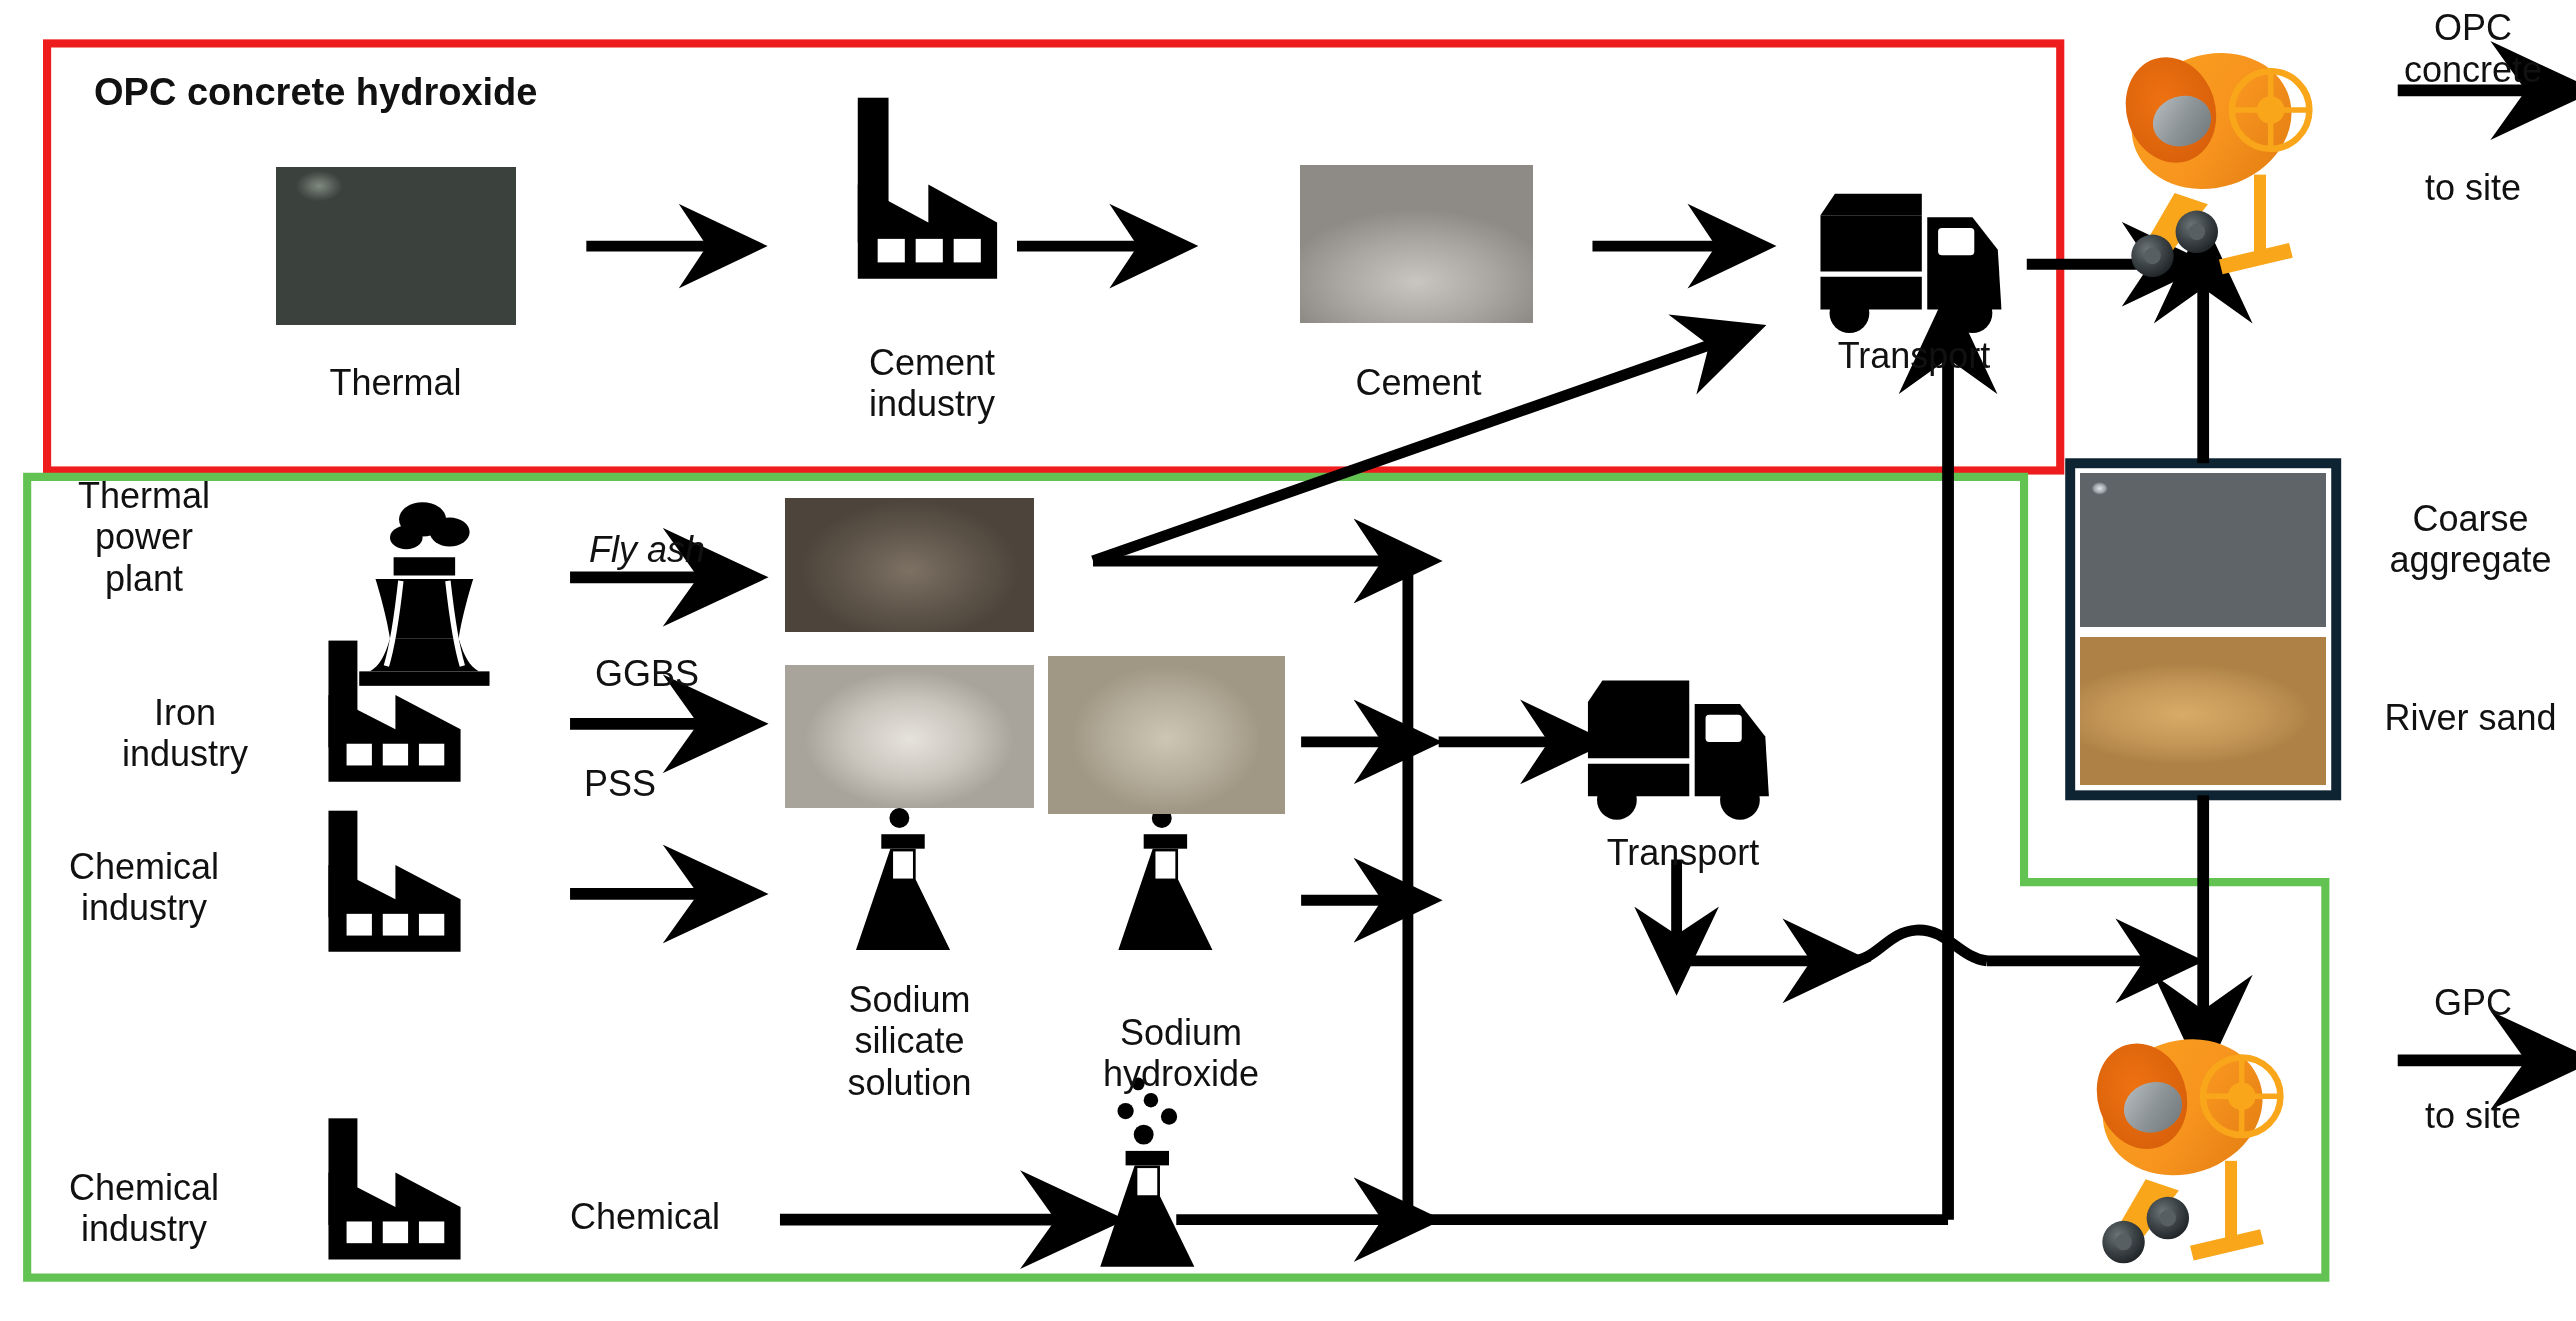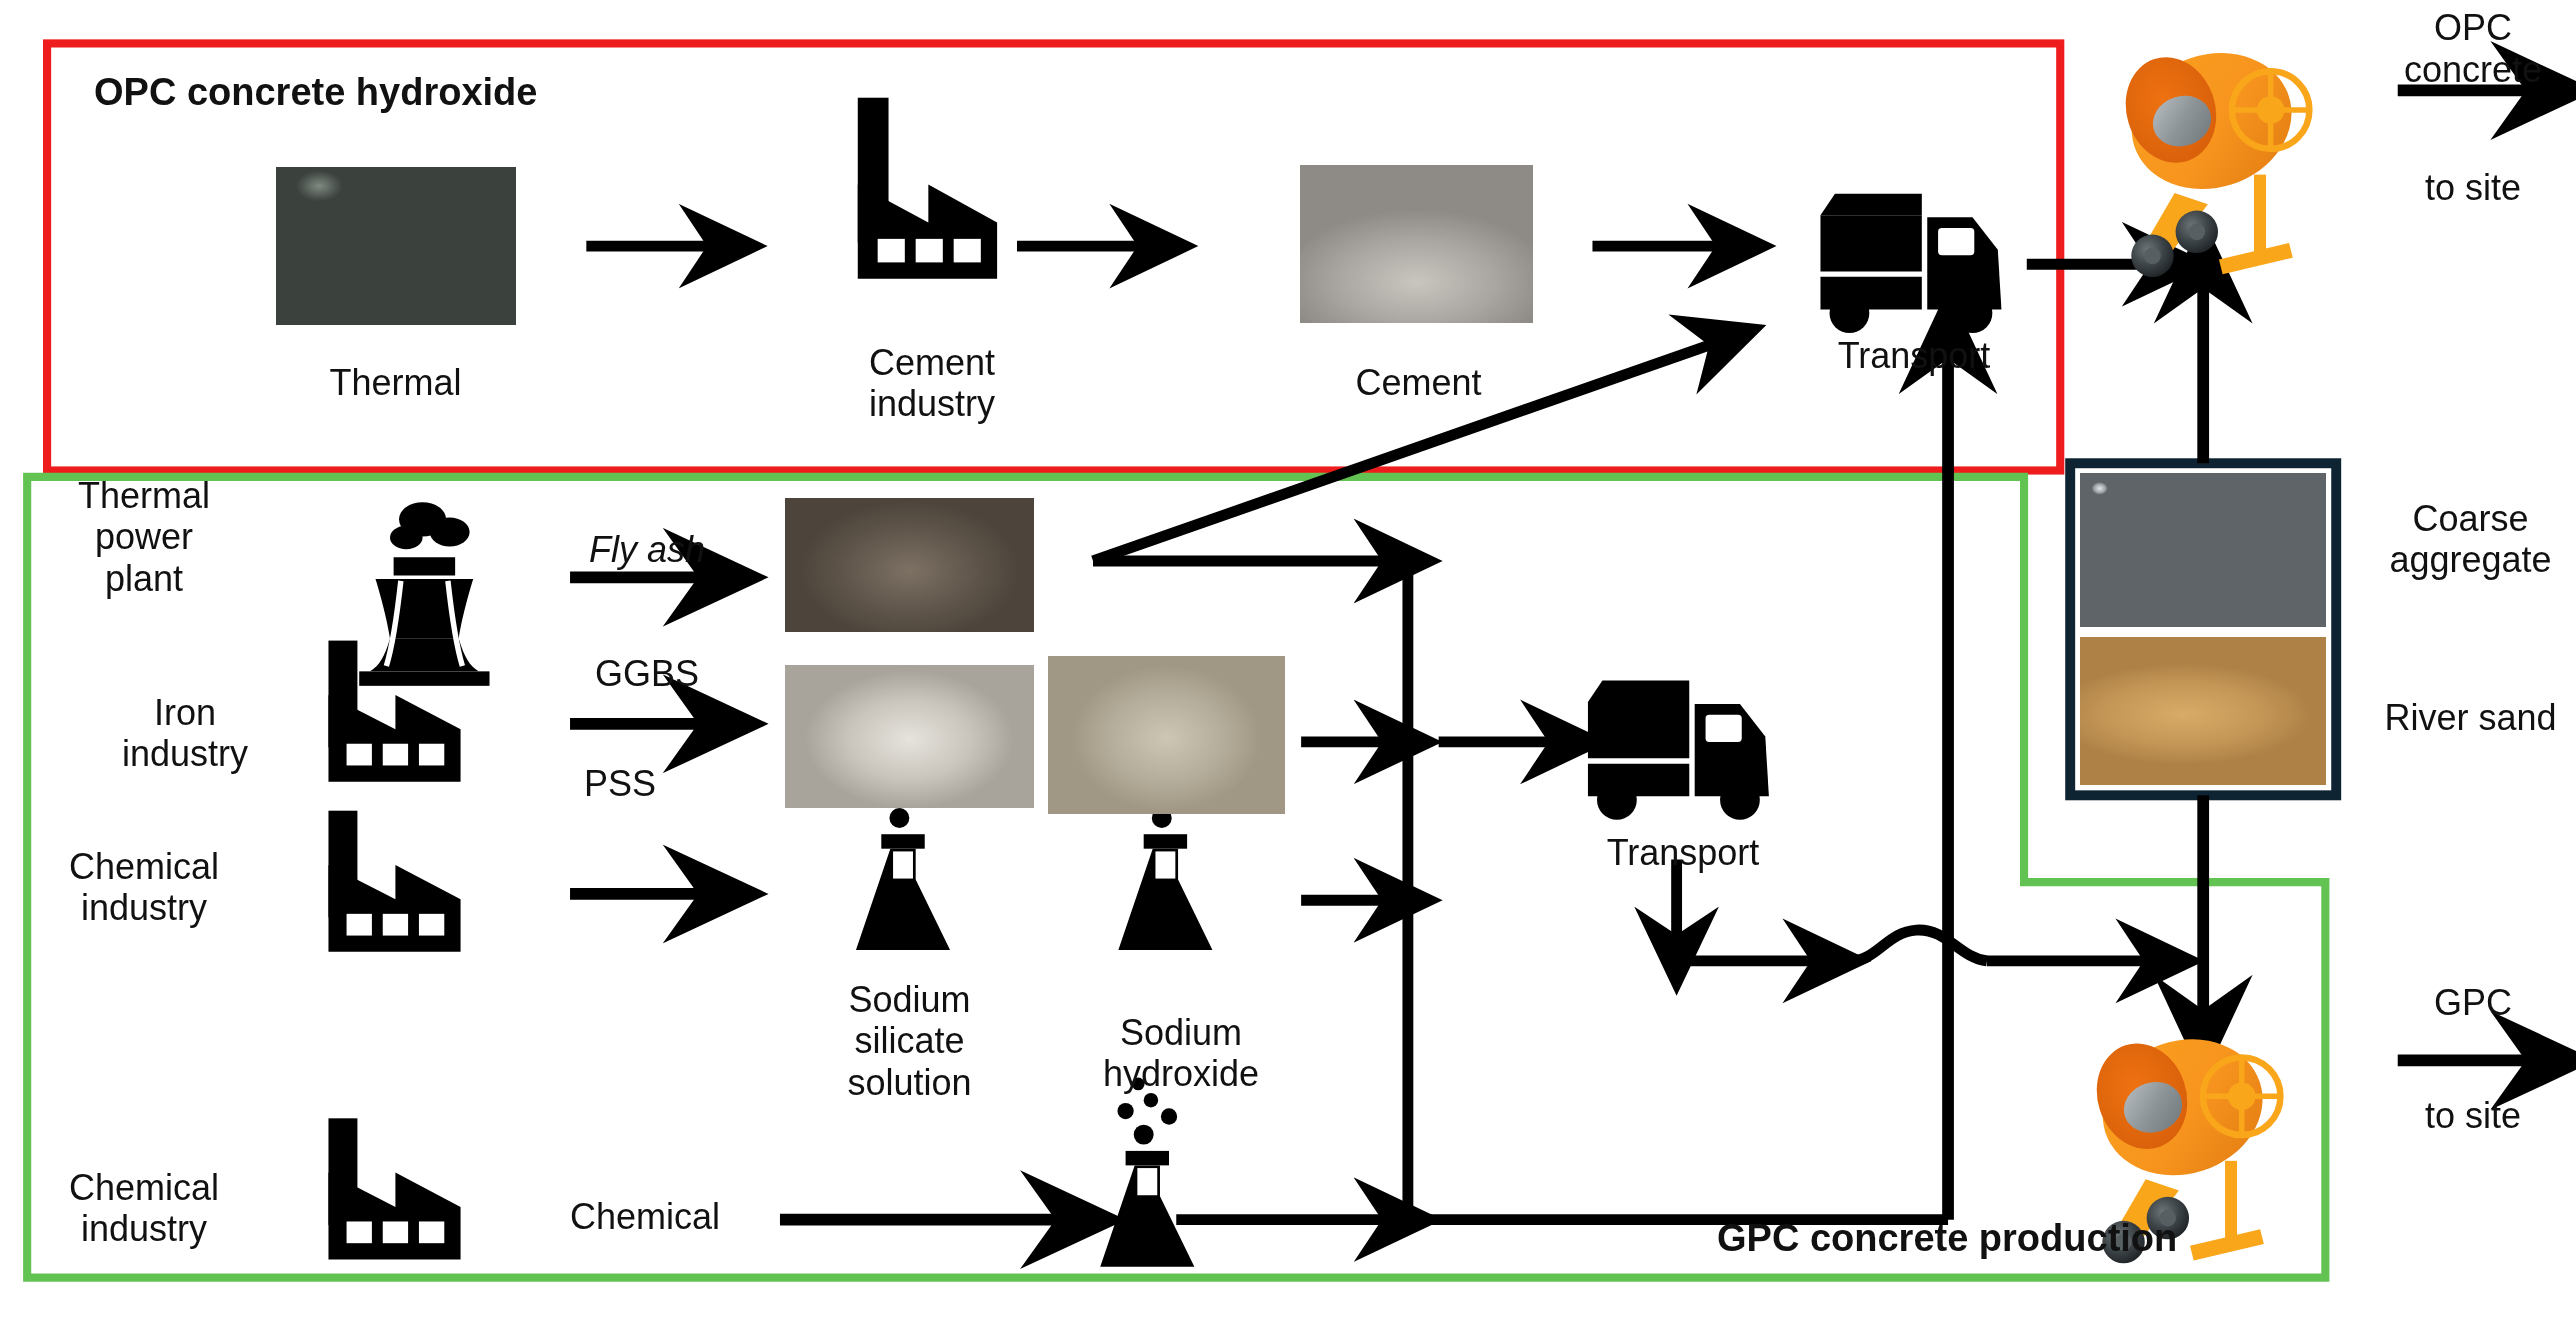--- a/index.html
+++ b/index.html
@@ -312,21 +312,20 @@
 
   <div class="photo tex-clinker" style="left:276px;top:167px;width:240px;height:158px;"></div>
   <div class="photo tex-cement" style="left:1300px;top:165px;width:233px;height:158px;"></div>
   <div class="photo tex-flyash" style="left:785px;top:498px;width:249px;height:134px;"></div>
   <div class="photo tex-ggbs" style="left:785px;top:665px;width:249px;height:143px;"></div>
   <div class="photo tex-naoh" style="left:1048px;top:656px;width:237px;height:158px;"></div>
   <div class="photo tex-coarse" style="left:2080px;top:473px;width:246px;height:154px;"></div>
   <div class="photo tex-sand" style="left:2080px;top:637px;width:246px;height:148px;"></div>
 
   <div class="lbl bold" style="left:94px;top:71px;">OPC concrete hydroxide</div>
-  <div class="lbl bold" style="left:1717px;top:1217px;">GPC concrete production</div>
 
   <div class="lbl ctr" style="left:253px;top:362px;width:285px;">Thermal</div>
   <div class="lbl ctr" style="left:787px;top:342px;width:290px;">Cement
 industry</div>
   <div class="lbl ctr" style="left:1276px;top:362px;width:285px;">Cement</div>
   <div class="lbl ctr" style="left:1769px;top:335px;width:290px;">Transport</div>
 
   <div class="lbl ctr" style="left:2360px;top:7.2px;width:226px;">OPC
 concrete</div>
   <div class="lbl ctr" style="left:2360px;top:167px;width:226px;">to site</div>

